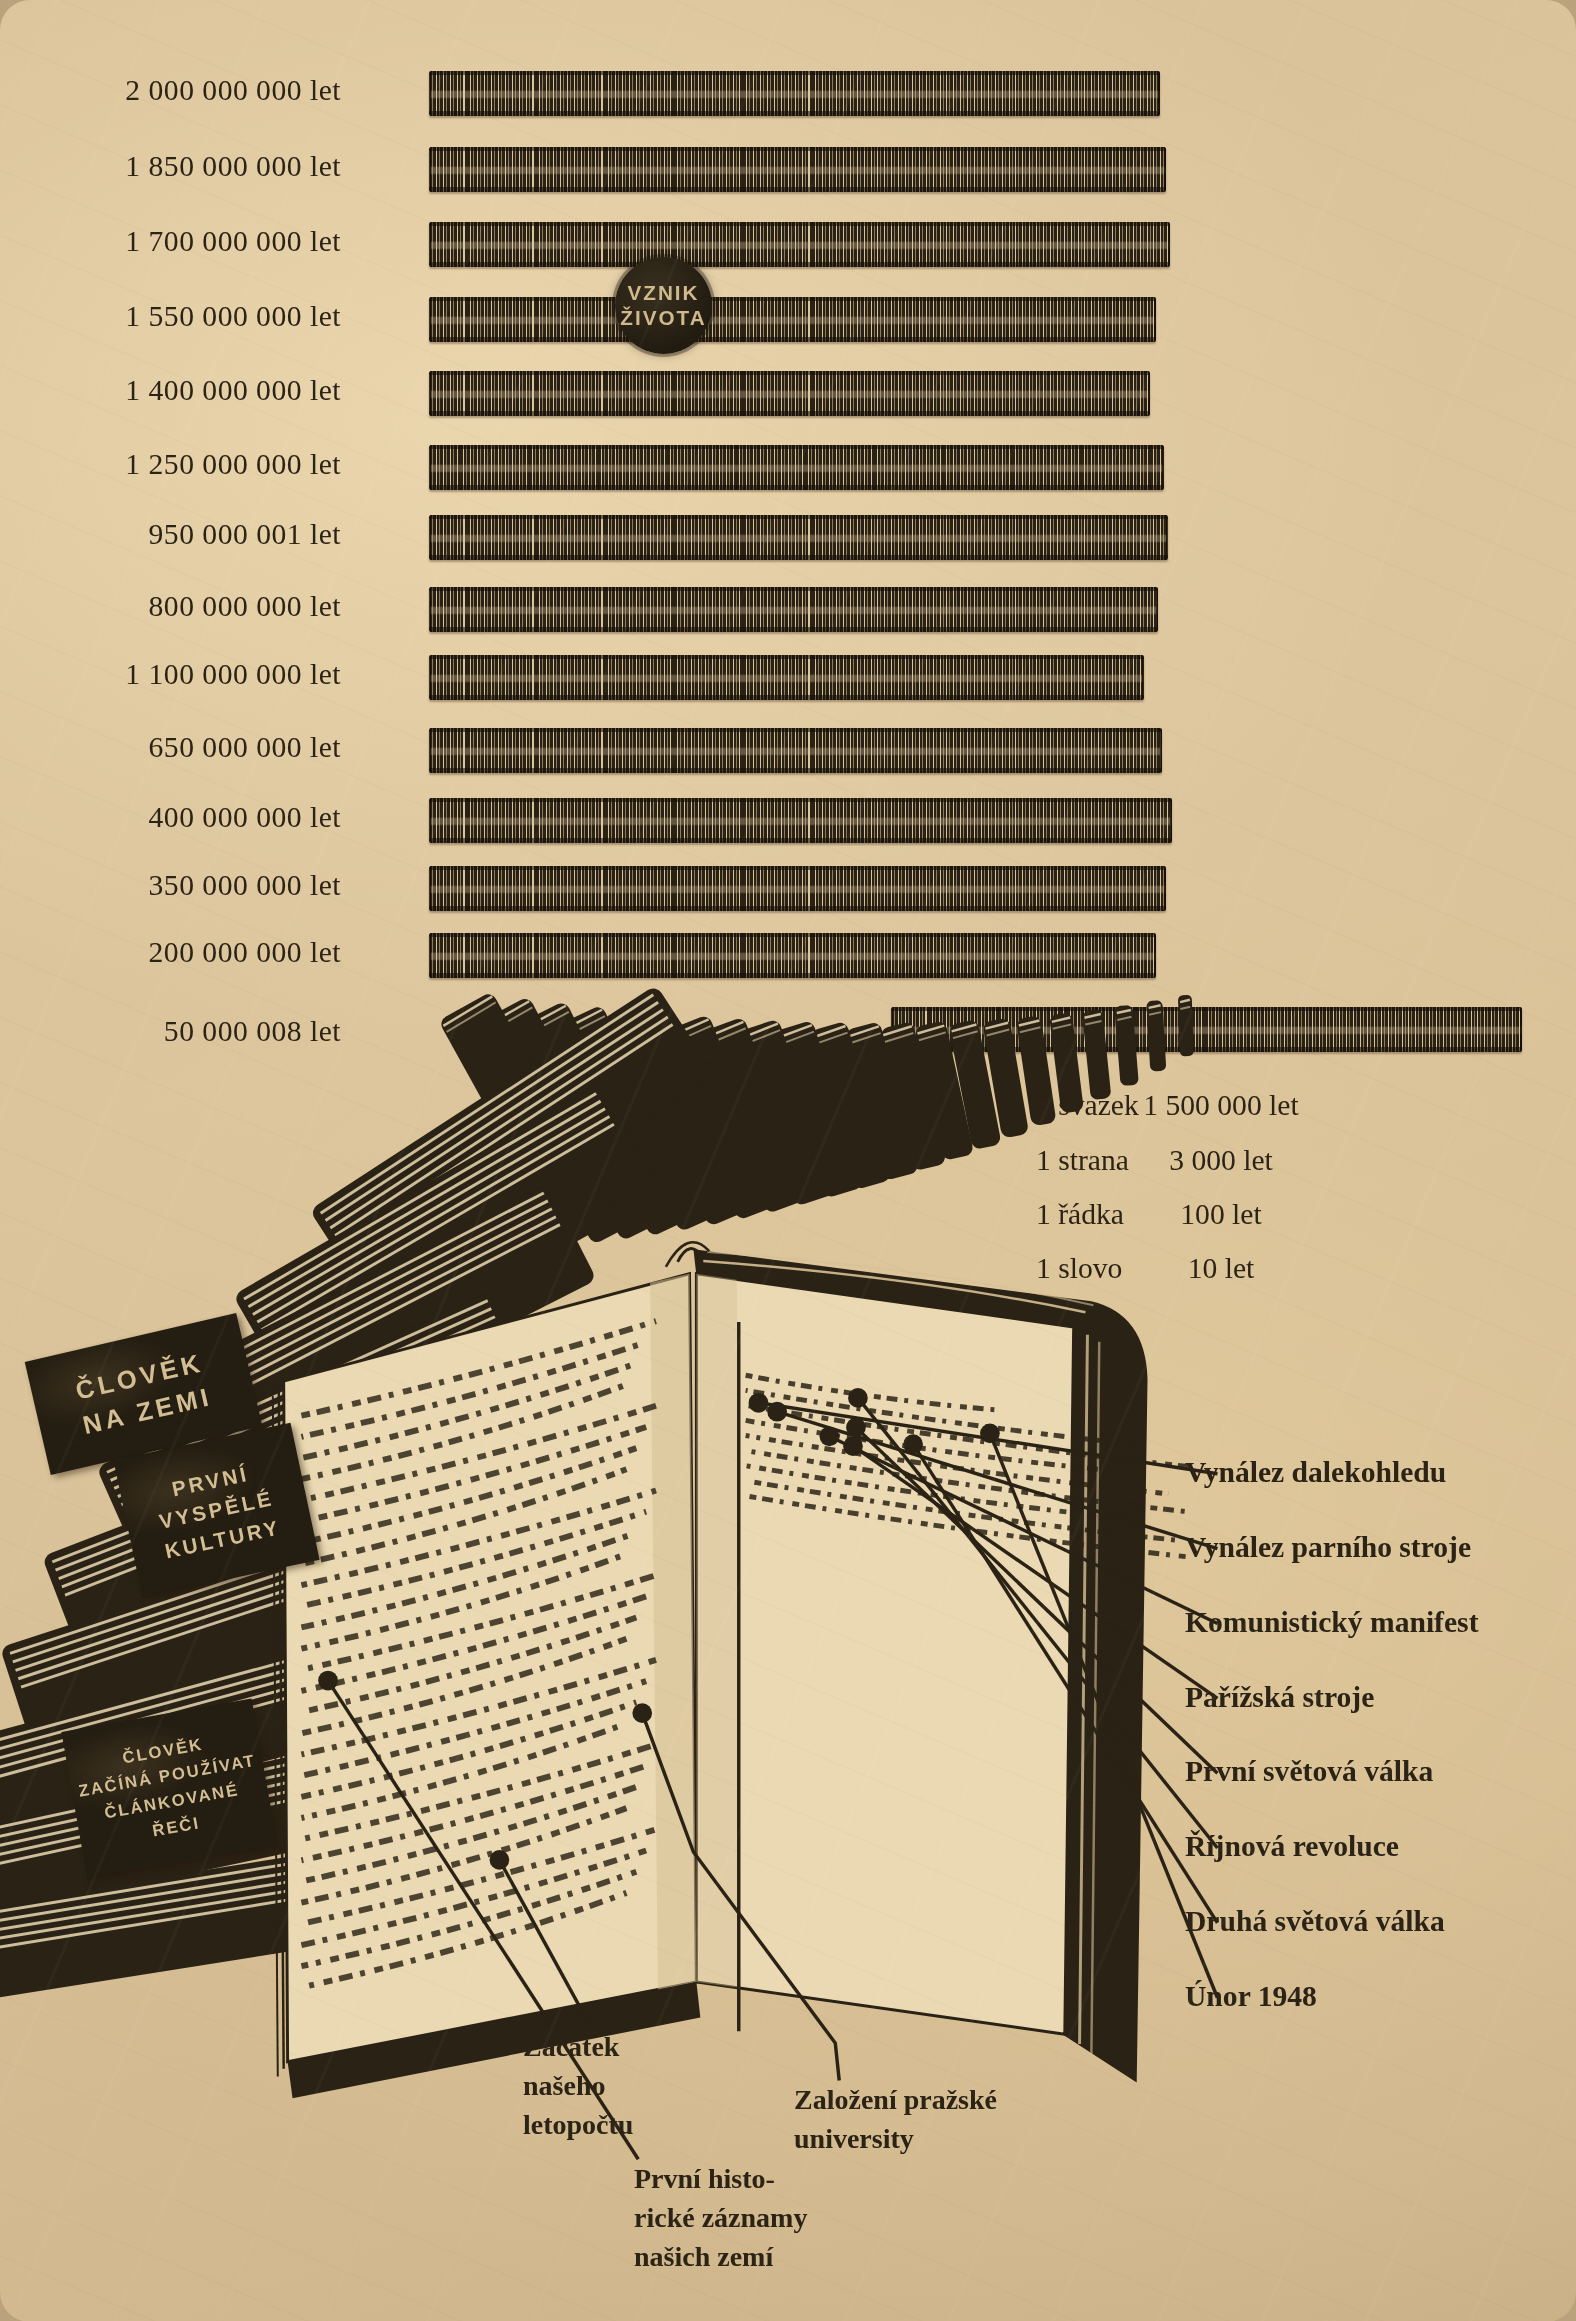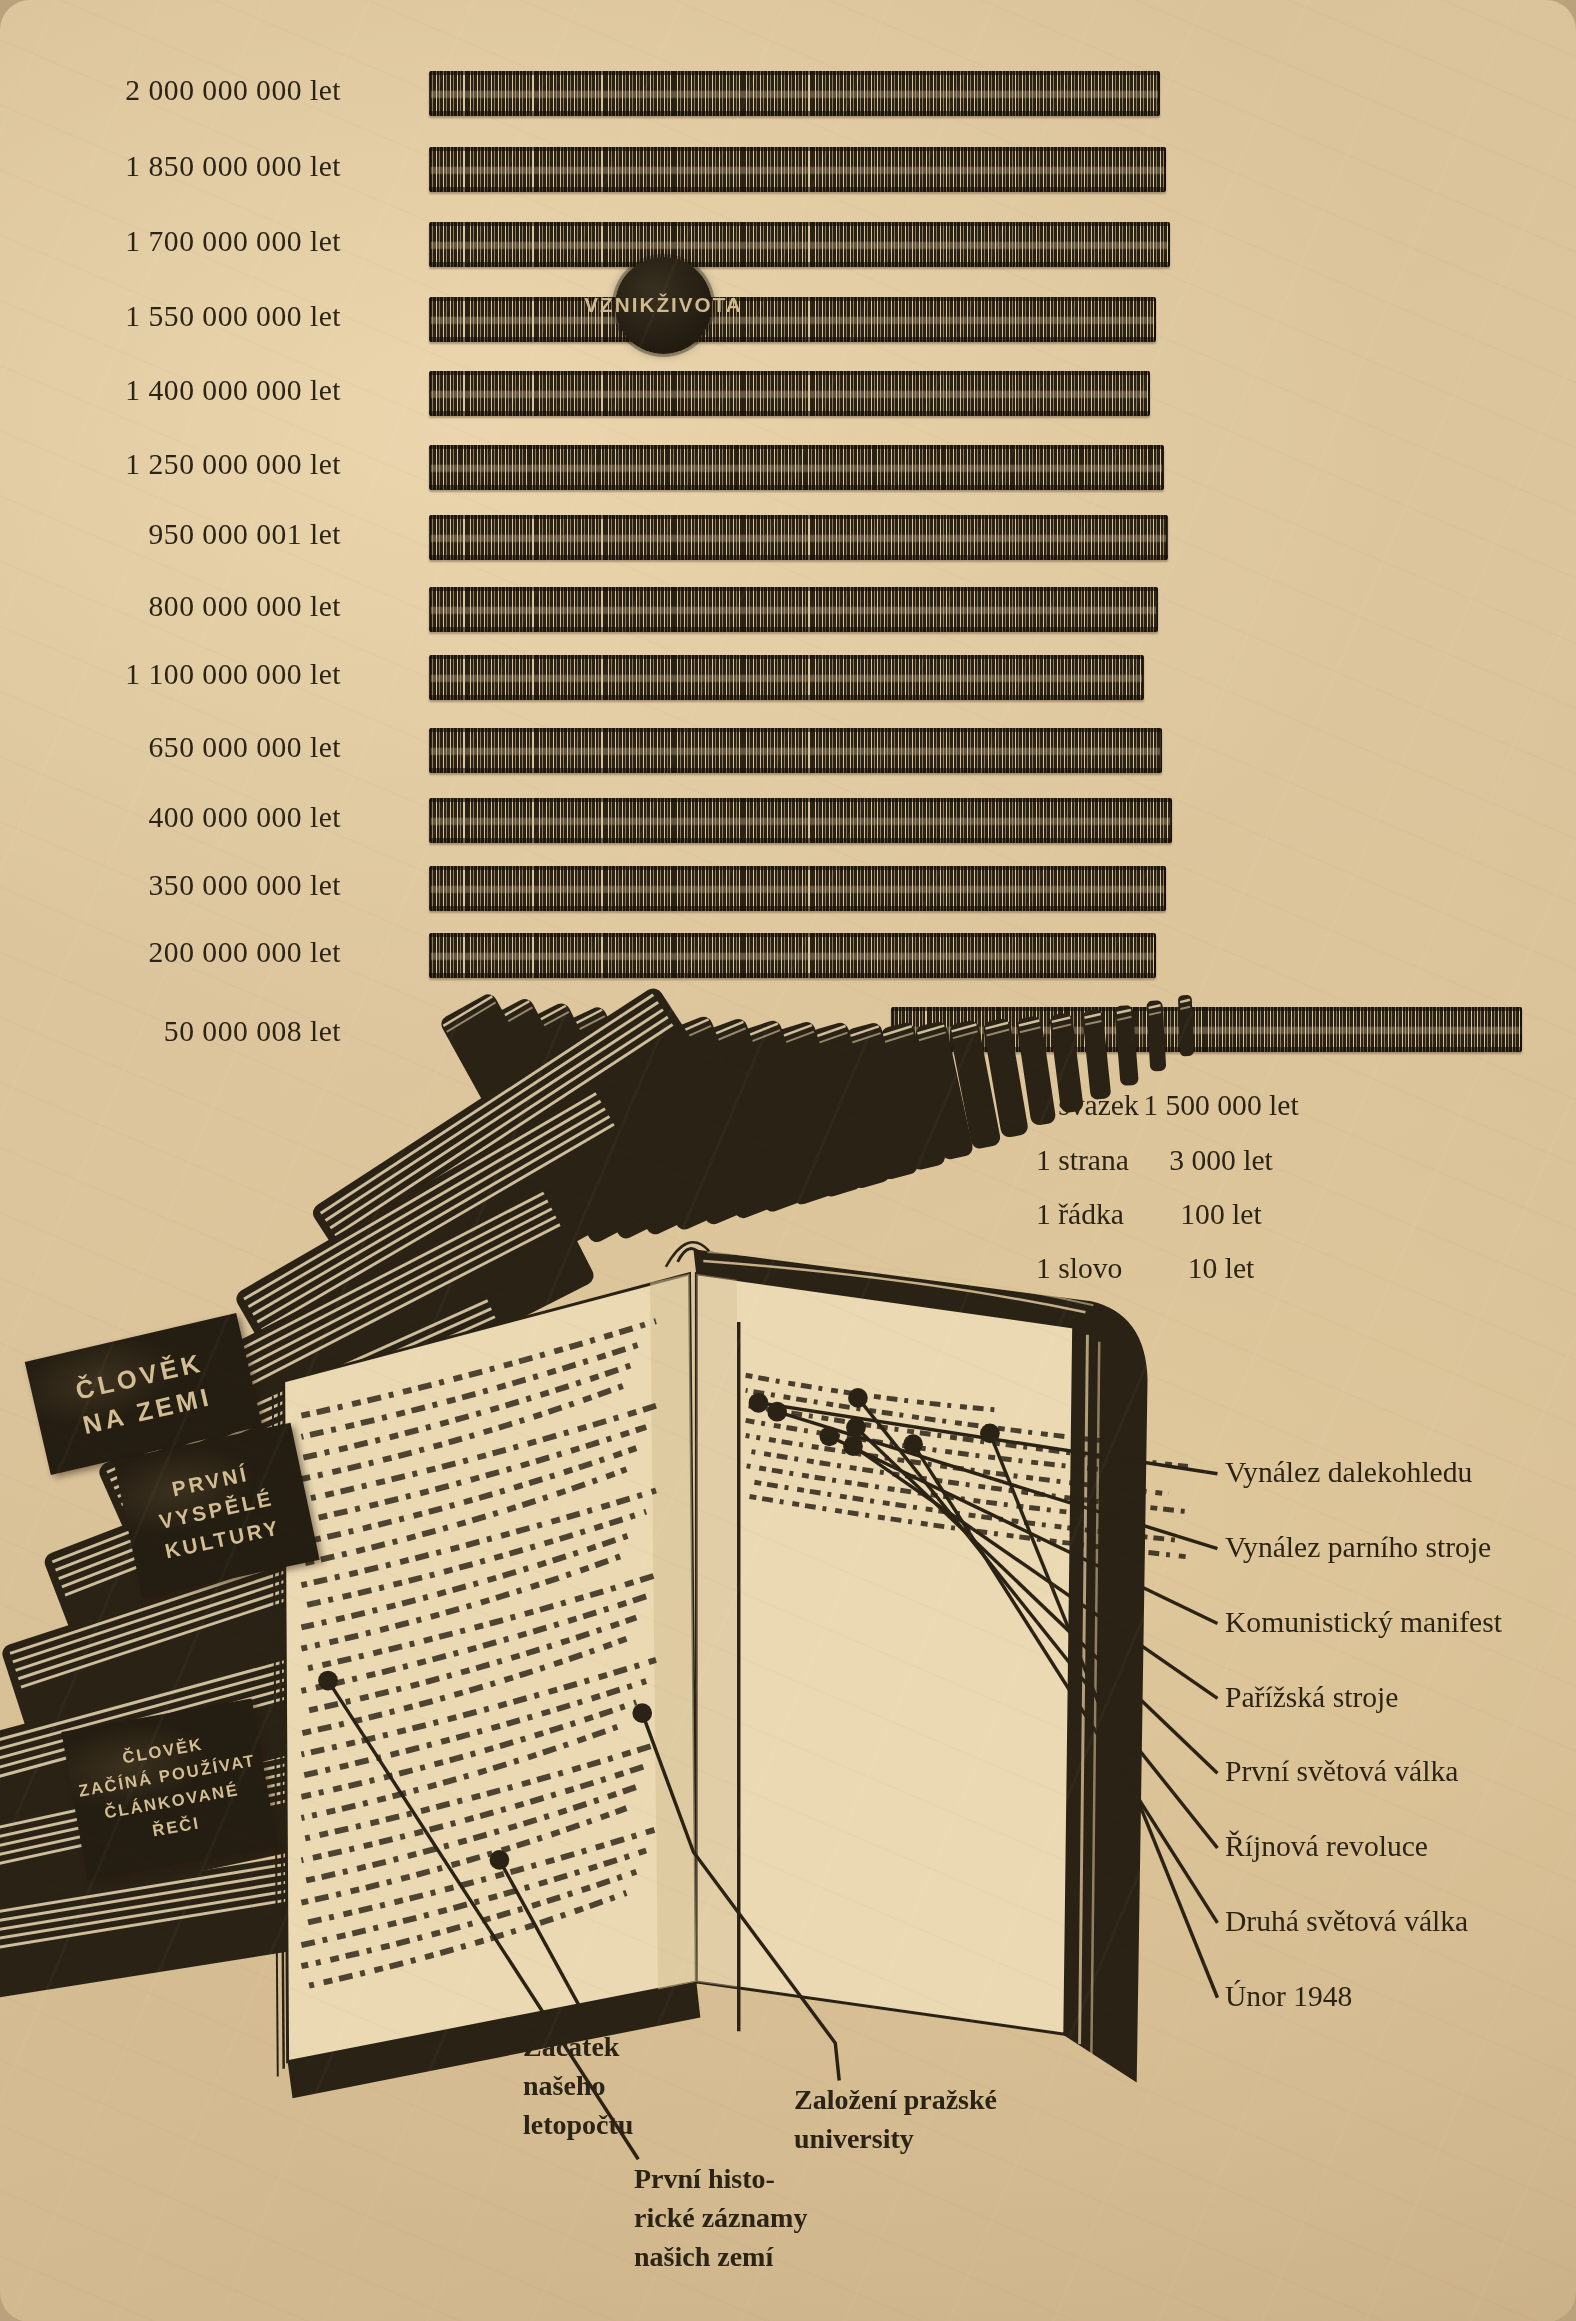--- a/index.html
+++ b/index.html
@@ -28,40 +28,40 @@
   }
   .tl-label{
     position:absolute;left:45px;width:296px;height:39px;text-align:right;z-index:2;
     font-size:29.6px;letter-spacing:0.5px;white-space:nowrap;
   }
   #illus{position:absolute;left:0;top:0;z-index:3;pointer-events:none;}
   .badge{
     position:absolute;left:615px;top:257px;width:97px;height:97px;border-radius:50%;z-index:4;
     background:radial-gradient(circle at 40% 35%, #38301f, #221b10 70%);
     box-shadow:0 0 0 3px rgba(34,27,16,.35), 0 0 9.9px rgba(34,27,16,.5);
-    display:flex;flex-direction:row;align-items:center;justify-content:center;
+    display:flex;flex-direction:column;align-items:center;justify-content:center;
     color:#cfb98d;font-family:"Liberation Sans",sans-serif;font-weight:bold;
     font-size:20.7px;letter-spacing:2px;line-height:24.6px;text-align:center;
   }
   .banner{
     position:absolute;z-index:5;background:
       radial-gradient(118px 59px at 30% 30%, rgba(90,74,48,.45), rgba(0,0,0,0) 70%),
       #241d11;
     color:#d3bd92;font-family:"Liberation Sans",sans-serif;font-weight:bold;text-align:center;
     display:flex;flex-direction:column;align-items:center;justify-content:center;
     box-shadow:3px 3.9px 5.9px rgba(40,25,10,.45);
   }
   .banner span{display:block;white-space:nowrap;}
   #banner-1{left:35px;top:1336px;width:217px;height:116px;transform:rotate(-13deg);font-size:25.6px;letter-spacing:3.9px;line-height:35px;}
   #banner-2{left:126px;top:1440px;width:181px;height:140px;transform:rotate(-12deg);font-size:20.7px;letter-spacing:3px;line-height:29.6px;}
   #banner-3{left:73px;top:1714px;width:193px;height:150px;transform:rotate(-10deg);font-size:16.7px;letter-spacing:2px;line-height:25.6px;}
   .legend-row{position:absolute;z-index:4;font-size:29.6px;white-space:nowrap;}
   .legend-term{position:absolute;left:0;top:0;}
   .legend-value{position:absolute;left:0;top:0;width:370px;text-align:center;}
-  .event{position:absolute;left:1225px;z-index:4;font-size:29.6px;font-weight:normal;white-space:nowrap;}
+  .event{position:absolute;left:1185px;z-index:4;font-size:29.6px;font-weight:bold;white-space:nowrap;}
   .event-bottom{position:absolute;z-index:4;font-size:28px;font-weight:bold;line-height:39px;white-space:nowrap;}
 </style>
 </head>
 <body>
 
 <div id="stage">
 
   <div class="band" style="left:429px;top:71px;width:731px"></div>
   <div class="band" style="left:429px;top:147px;width:737px"></div>
   <div class="band" style="left:429px;top:222px;width:741px"></div>

